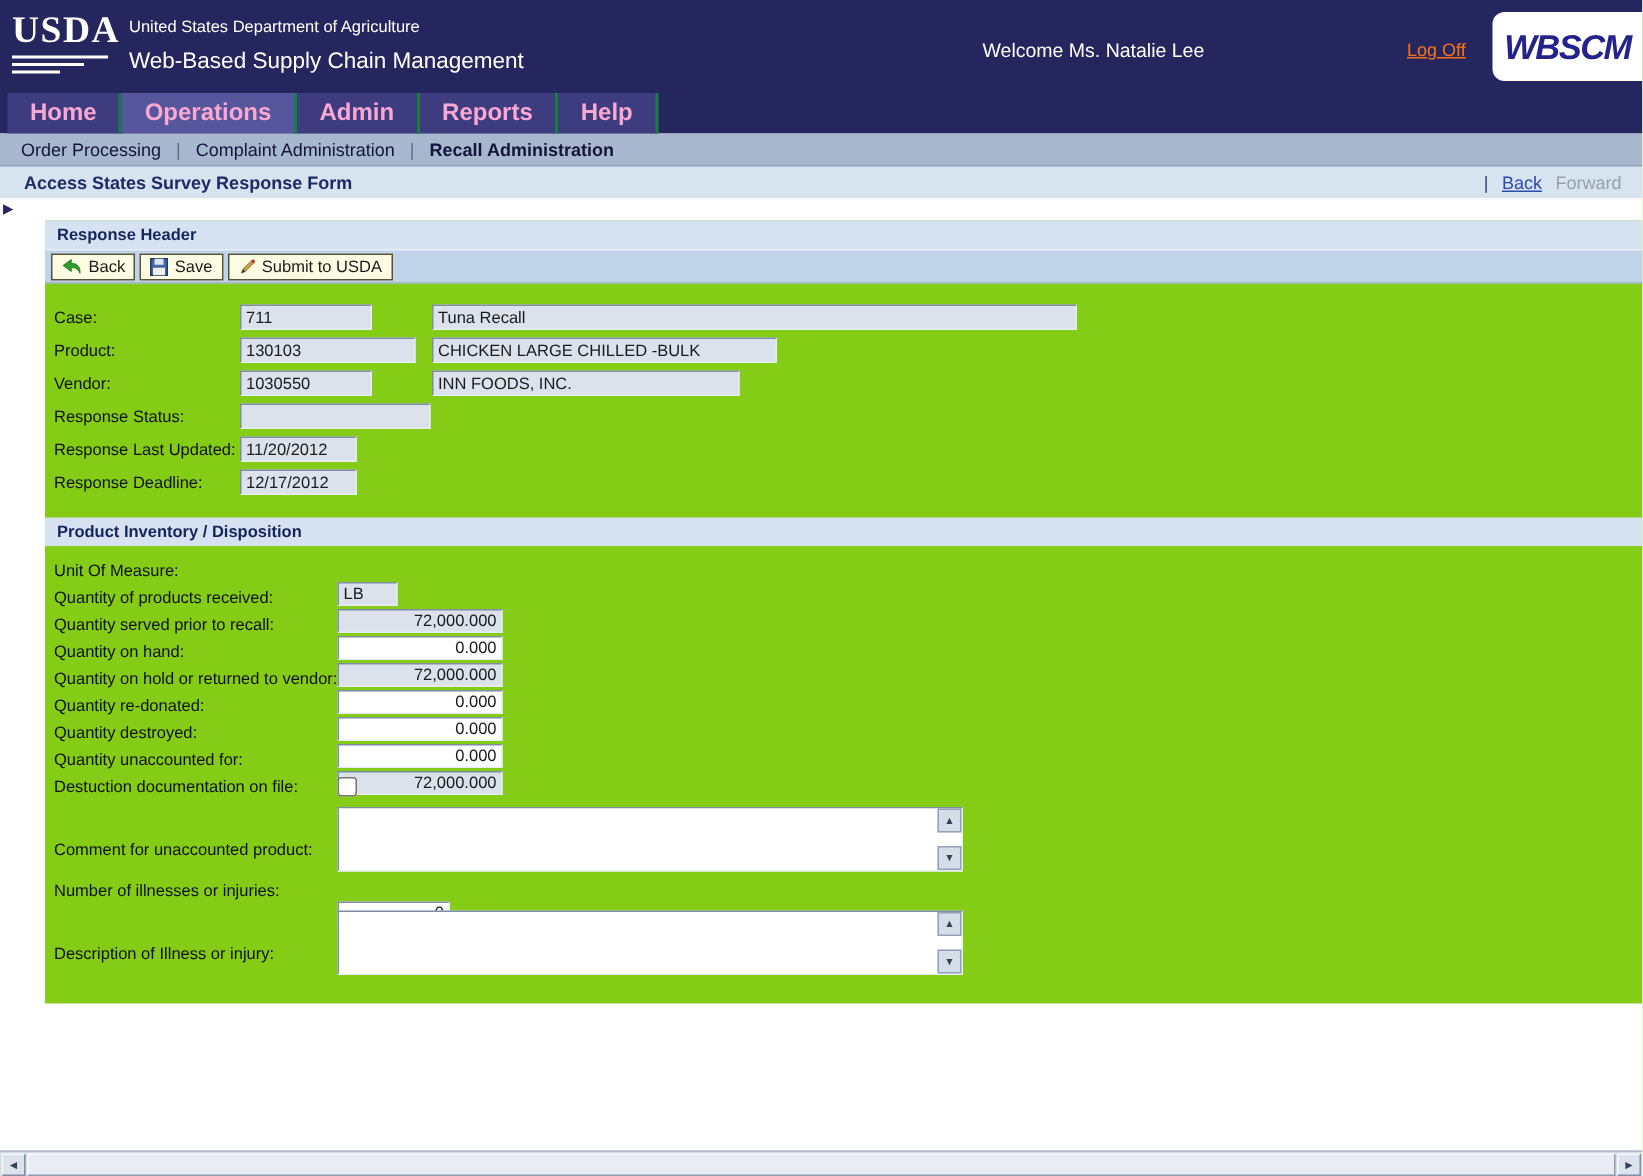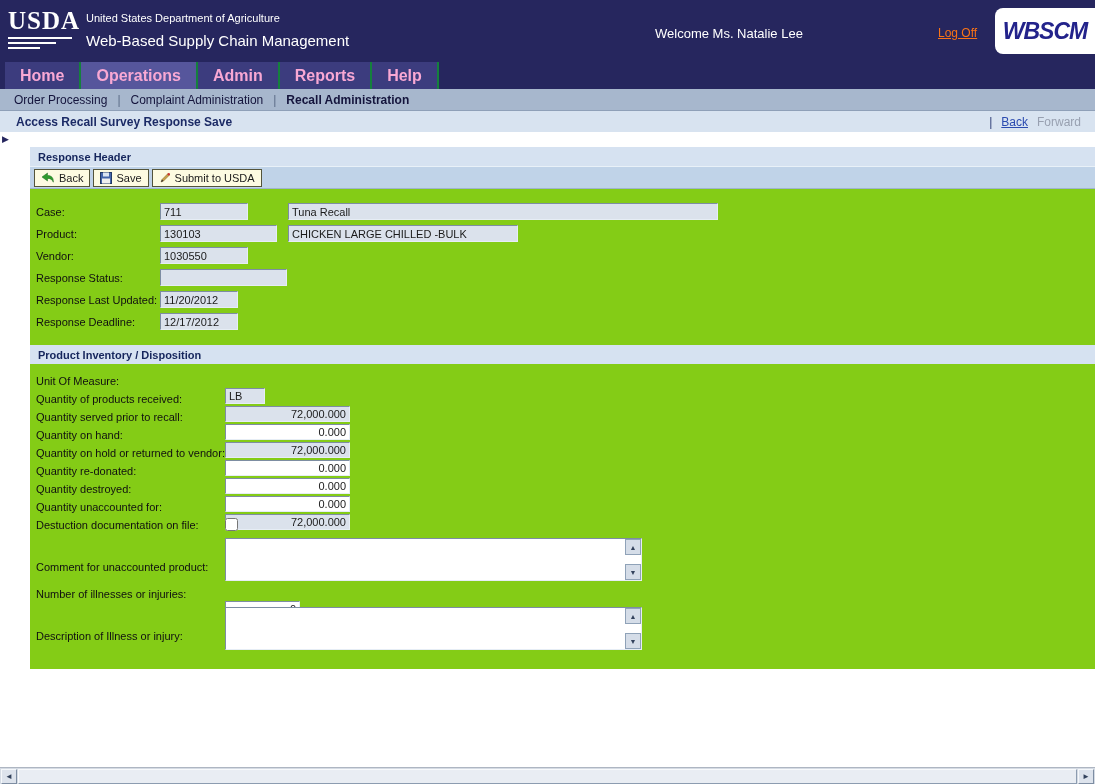--- a/index.html
+++ b/index.html
@@ -50,21 +50,21 @@
   .tbtn svg { display:block; }
 
   
   .form-block { padding-top:12px; padding-bottom:12px; }
   .frow { position:relative; height:22px; }
   .frow .lbl { position:absolute; left:6px; top:5px; font-size:11px; color:#101010; }
   .fld { position:absolute; top:2px; height:17px; font-size:11px; padding:0 3px; background:#dbe2ec; color:#1a1a1a;
          border:1px solid; border-color:#7d8da2 #e6edf5 #e6edf5 #7d8da2; }
   .fld.code { left:130px; }
   .fld.desc { left:258px; }
-  .w40{width:40px} .w75{width:75px} .w78{width:78px} .w88{width:88px} .w110{width:125px}
+  .w40{width:40px} .w75{width:75px} .w78{width:78px} .w88{width:88px} .w110{width:110px}
   .w117{width:117px} .w127{width:127px} .w205{width:205px} .w230{width:230px} .w430{width:430px}
 
   
   .inv-block { padding-top:8px; }
   .inv-row { position:relative; height:18px; }
   .inv-row .lbl { position:absolute; left:6px; top:3px; font-size:11px; color:#101010; }
   .inv-fld { position:absolute; left:195px; top:16px; height:16px; font-size:11px; padding:0 3px;
              border:1px solid; border-color:#7d8da2 #e6edf5 #e6edf5 #7d8da2; color:#1a1a1a; }
   .inv-fld.ro { background:#dbe2ec; text-align:right; }
   .inv-fld.ed { background:#fff; text-align:right; }
@@ -121,21 +121,21 @@
 
   <div class="subnav">
     <span class="subnav-item">Order Processing</span>
     <span class="sep">|</span>
     <span class="subnav-item">Complaint Administration</span>
     <span class="sep">|</span>
     <span class="subnav-item active">Recall Administration</span>
   </div>
 
   <div class="titlebar">
-    <span class="page-title">Access Recall Survey Response Save</span>
+    <span class="page-title">Access States Survey Response Form</span>
     <span class="titlebar-right">
       <span class="tb-sep">|</span>
       <span class="back-link">Back</span>
       <span class="forward-link">Forward</span>
     </span>
   </div>
 
   <span class="panel-handle">▶</span>
 
   <div class="panel">
@@ -180,20 +180,21 @@
         <input class="fld desc w430" readonly="" value="Tuna Recall" style="">
       </div>
       <div class="frow">
         <span class="lbl">Product:</span>
         <input class="fld code w117" readonly="" value="130103" style="">
         <input class="fld desc w230" readonly="" value="CHICKEN LARGE CHILLED -BULK" style="">
       </div>
       <div class="frow">
         <span class="lbl">Vendor:</span>
         <input class="fld code w88" readonly="" value="1030550" style="">
+        <input class="fld desc w205" readonly="" value="INN FOODS, INC." style="">
       </div>
       <div class="frow">
         <span class="lbl">Response Status:</span>
         <input class="fld code w127" readonly="" value="" style="">
       </div>
       <div class="frow">
         <span class="lbl">Response Last Updated:</span>
         <input class="fld code w78" readonly="" value="11/20/2012" style="">
       </div>
       <div class="frow">

